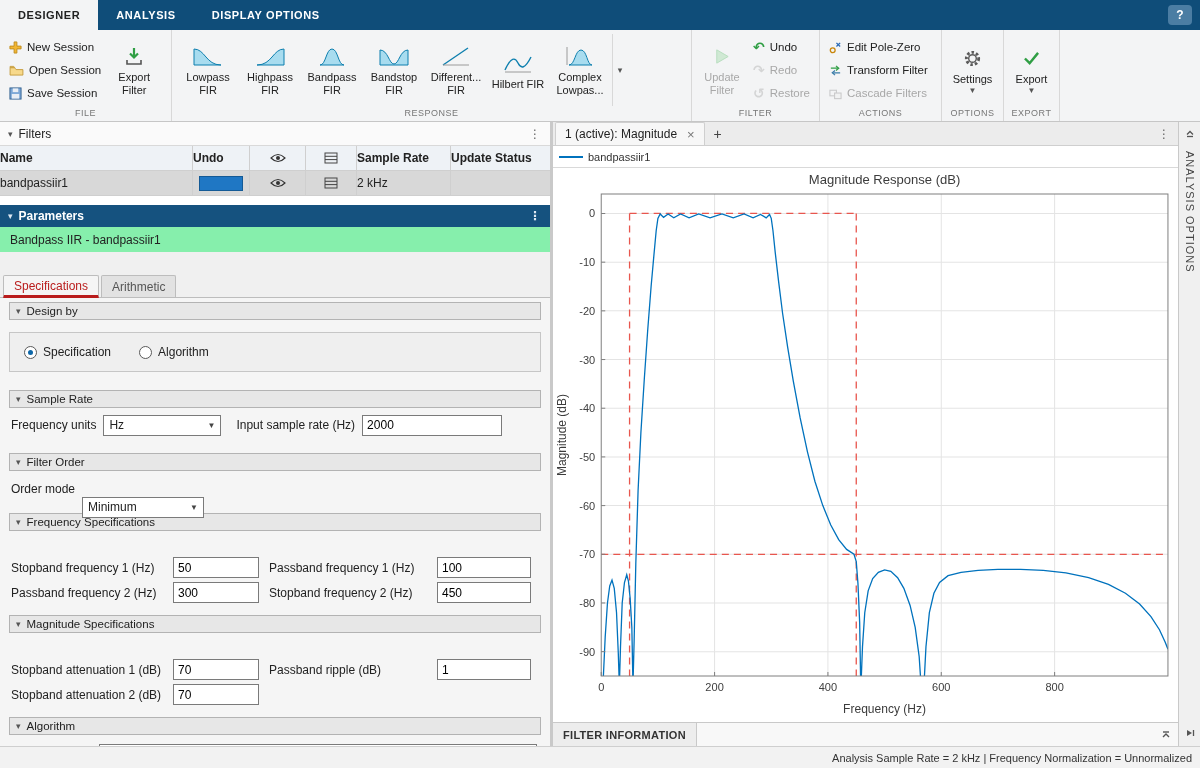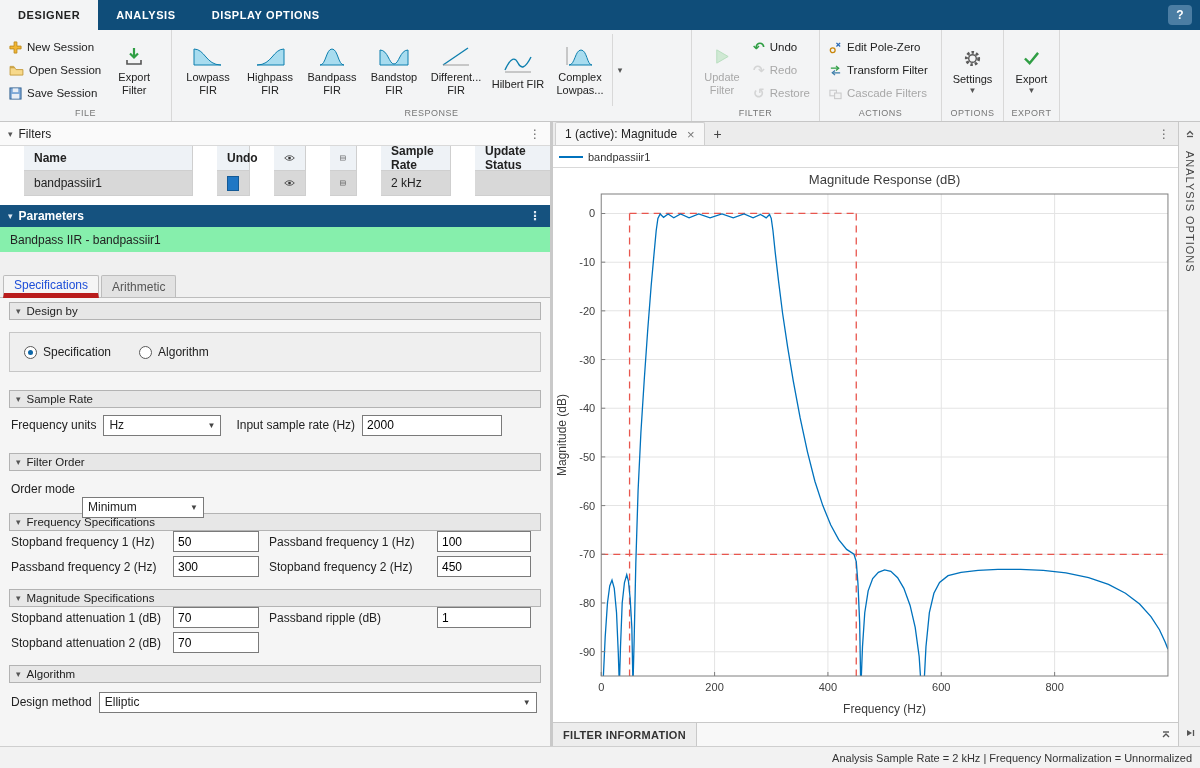--- a/index.html
+++ b/index.html
@@ -34,50 +34,50 @@
   .resp-arrow{width:15px;border-left:1px solid #d8d8d8;display:flex;align-items:center;justify-content:center;color:#555;font-size:9px;}
 
   
   .main{flex:1;display:flex;min-height:0;}
   .left-panel{width:553px;background:#f0f0f0;border-right:3px solid #c9c9c9;display:flex;flex-direction:column;}
   .filters-header{height:24px;display:flex;align-items:center;gap:6px;padding:0 8px;background:#fafafa;border-bottom:1px solid #d9d9d9;font-size:12px;}
   .tri{font-size:9px;color:#555;}
   .kebab{margin-left:auto;color:#666;font-size:12px;letter-spacing:1px;}
   .ftable{background:#fff;}
   .frow{display:grid;grid-template-columns:193px 57px 56px 51px 94px 1fr;align-items:stretch;}
-  .fcell{border-right:1px solid #cfcfcf;border-bottom:1px solid #cfcfcf;display:flex;align-items:center;padding:0 10px;height:25px;font-size:12px;margin-left:24px;}
+  .fcell{border-right:1px solid #cfcfcf;border-bottom:1px solid #cfcfcf;display:flex;align-items:center;padding:0 0;height:25px;font-size:12px;}
   .fhead .fcell{background:#eef2f6;font-weight:bold;color:#222;}
   .fdata .fcell{background:#d8d8d8;}
   .fcell.center{justify-content:center;}
   .line-swatch{width:44px;height:15px;background:#1f77c4;border:1px solid #145a96;}
   .tbl-gap{height:9px;background:#fff;}
 
   .params-bar{height:22px;background:#15527f;color:#fff;display:flex;align-items:center;gap:6px;padding:0 8px;font-weight:bold;font-size:12px;}
   .params-bar .tri{color:#dfe9f2;}
   .params-bar .kebab{color:#dfe9f2;}
   .params-subtitle{height:25px;display:flex;align-items:center;padding:0 10px;font-size:12px;background:#86efac;}
   .tabs-gap{height:23px;}
   .spec-tabs{height:23px;display:flex;align-items:flex-end;padding-left:3px;border-bottom:1px solid #bdbdbd;}
   .spec-tab{height:22px;display:flex;align-items:center;padding:0 10px;font-size:12px;border:1px solid #bdbdbd;border-bottom:none;background:#e2e2e2;color:#555;margin-right:2px;border-radius:2px 2px 0 0;}
-  .spec-tab.active{background:#f5f5f5;color:#1d4ed8;height:23px;margin-bottom:-1px;border-bottom:5px solid #b91c1c;}
+  .spec-tab.active{background:#f5f5f5;color:#b91c1c;height:23px;margin-bottom:-1px;border-bottom:3px solid #b91c1c;}
   .params-content{flex:1;background:#f5f5f5;padding:2px 9px 0 9px;overflow:hidden;}
   .section-hdr{height:18px;background:#e7e7e7;border:1px solid #b3b3b3;display:flex;align-items:center;gap:6px;padding:0 6px;font-size:11.5px;color:#222;}
   .radio-box{margin-top:12px;height:40px;border:1px solid #c6c6c6;background:#efefef;display:flex;align-items:center;gap:28px;padding:0 14px;}
   .radio-opt{display:flex;align-items:center;gap:6px;font-size:12px;}
   .radio{width:13px;height:13px;border:1px solid #5a5a5a;border-radius:50%;background:#fff;position:relative;flex:0 0 13px;}
   .radio.checked::after{content:"";position:absolute;inset:3px;border-radius:50%;background:#0d67a8;}
   .row-line{display:flex;align-items:center;gap:7px;padding:0 2px;}
   .sr-row{margin-top:5px;height:24px;}
   .fo-row{margin-top:6px;height:24px;}
   .algo-row{margin-top:6px;height:26px;}
   .mt18{margin-top:18px;} .mt16{margin-top:16px;} .mt12{margin-top:12px;} .mt2{margin-top:2px;}
   .tinput{height:21px;border:1px solid #7a7a7a;background:#fff;font-size:12px;padding:0 4px;font-family:inherit;}
   .dropdown{height:21px;border:1px solid #7a7a7a;background:#fff;display:flex;align-items:center;justify-content:space-between;padding:0 5px;font-size:12px;}
   .dropdown .dd-arrow{font-size:8px;color:#444;margin-left:6px;}
-  .fs-grid{margin-top:0;display:grid;grid-template-columns:152px 86px 158px 94px;column-gap:10px;row-gap:4px;align-items:center;padding:0 2px;}
+  .fs-grid{margin-top:26px;display:grid;grid-template-columns:152px 86px 158px 94px;column-gap:10px;row-gap:4px;align-items:center;padding:0 2px;}
   .fs-grid label{font-size:12px;}
 
   
   .right-panel{flex:1;display:flex;flex-direction:column;background:#fff;min-width:0;}
   .doc-tabbar{height:24px;background:#ececec;border-bottom:1px solid #cfcfcf;display:flex;align-items:flex-end;padding-left:2px;flex:0 0 24px;}
   .doc-tab{height:23px;background:#f7f7f7;border:1px solid #cfcfcf;border-bottom:none;display:flex;align-items:center;gap:10px;padding:0 9px;font-size:12px;border-radius:2px 2px 0 0;}
   .doc-close{color:#777;font-size:13px;cursor:default;}
   .doc-add{width:26px;height:22px;display:flex;align-items:center;justify-content:center;color:#444;font-size:14px;}
   .doc-kebab{margin-left:auto;align-self:center;color:#666;padding-right:8px;}
   .legend-row{height:22px;display:flex;align-items:center;gap:5px;padding-left:6px;border-bottom:1px solid #d9d9d9;background:#fff;flex:0 0 22px;}

